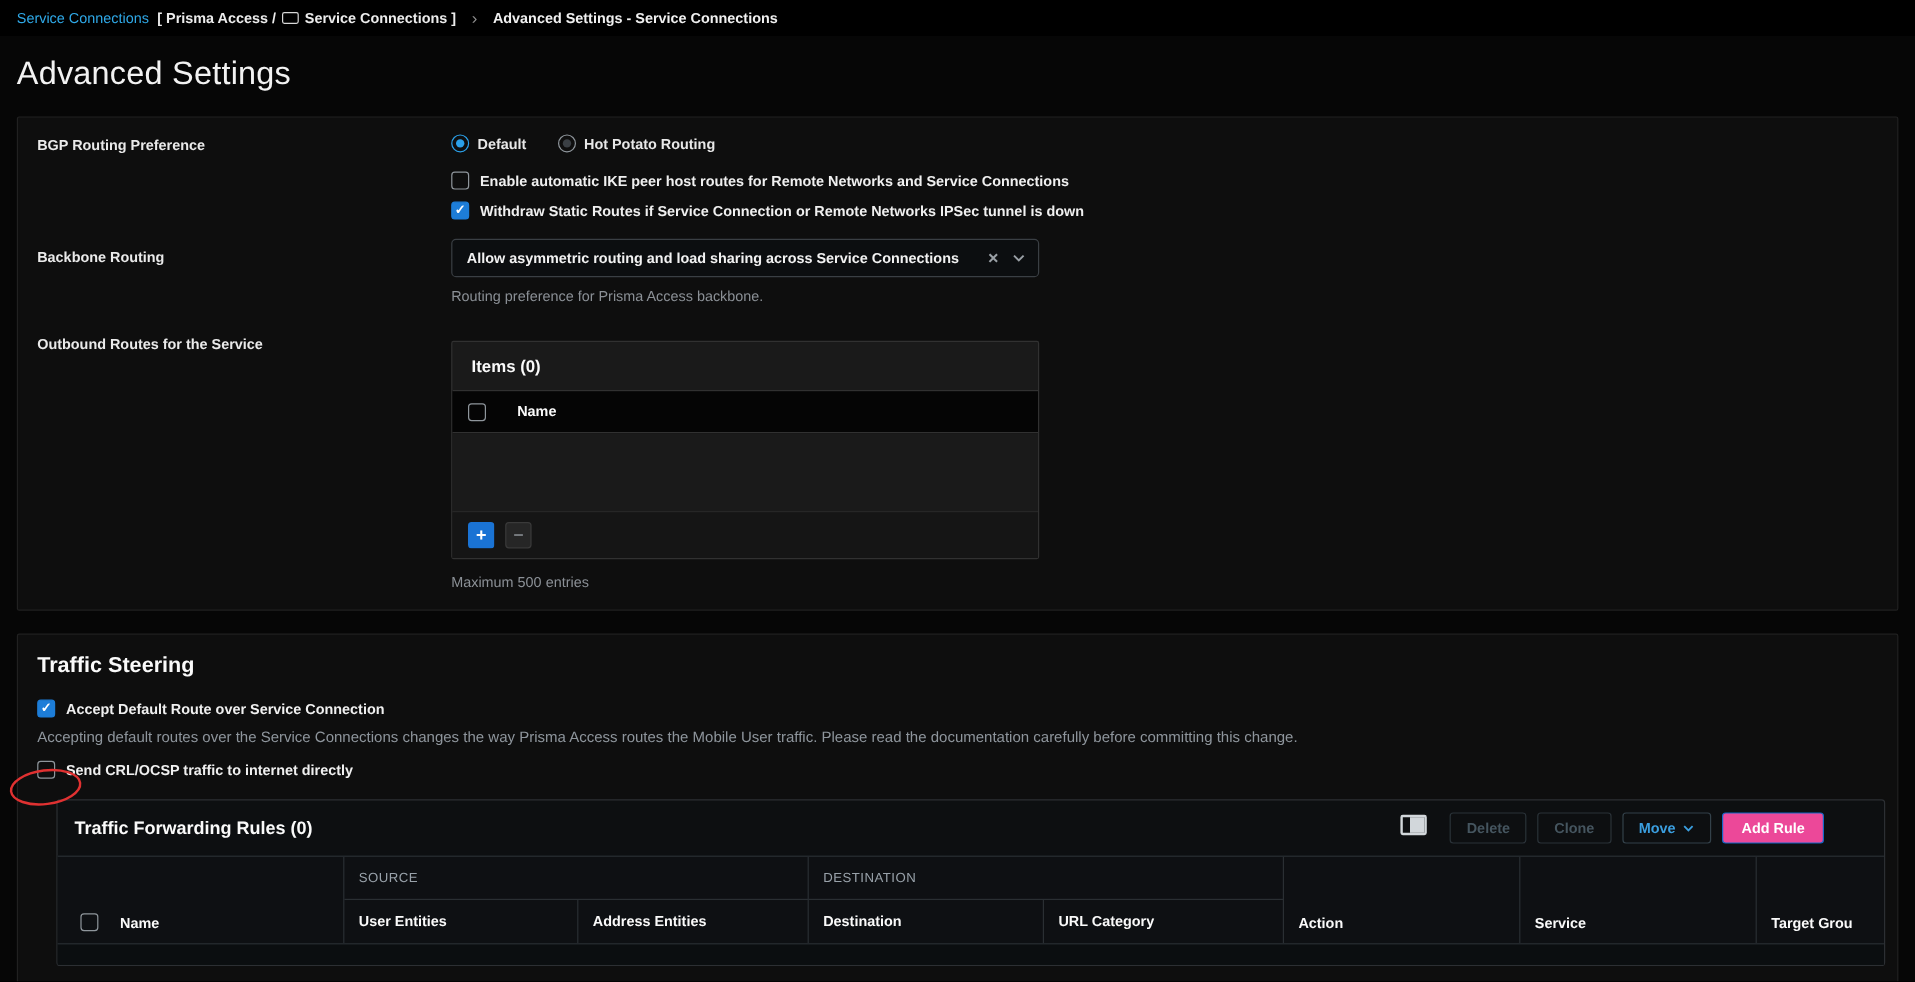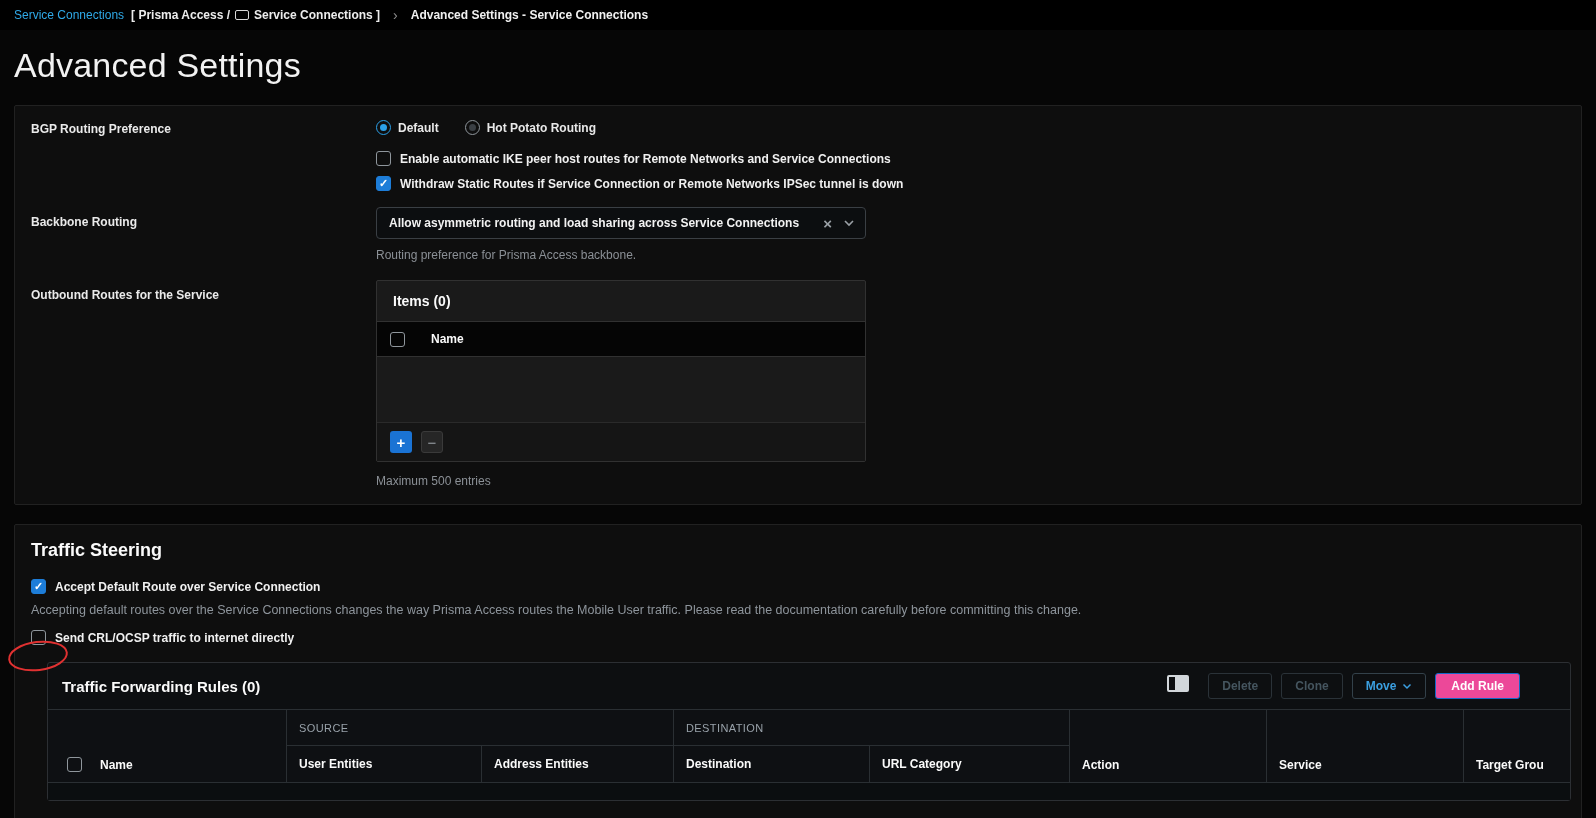--- a/index.html
+++ b/index.html
@@ -23,21 +23,21 @@
   .bc-strong { color: #ececec; font-weight: 600; display: flex; align-items: center; gap: 5px; }
   .bc-mini-icon {
     display: inline-block; width: 14px; height: 10px;
     border: 1.3px solid #d8d8d8; border-radius: 2px;
   }
   .bc-sep { color: #8d8d8d; font-size: 14px; margin: 0 6px; line-height: 1; }
   .bc-current { color: #f0f0f0; font-weight: 600; }
 
   
   .title-wrap { padding: 16px 14px 20px 14px; }
-  .page-title { font-size: 34px; font-weight: 500; color: #f2f2f2; letter-spacing: .2px; }
+  .page-title { font-size: 27px; font-weight: 500; color: #f2f2f2; letter-spacing: .2px; }
 
   
   .panel {
     margin: 0 14px; background: #0e0e0e;
     border: 1px solid #212121; border-radius: 2px;
   }
   .panel + .panel { margin-top: 19px; }
   .panel-heading { padding: 15px 16px 4px 16px; font-size: 18px; font-weight: 700; color: #fafafa; }
 
   
@@ -75,21 +75,21 @@
     font-size: 12px; font-weight: 600; color: #f2f2f2; cursor: pointer;
   }
   .dropdown .dd-text { flex: 1; white-space: nowrap; overflow: hidden; }
   .dd-clear { color: #9aa0a6; font-size: 15px; padding: 0 7px; cursor: pointer; }
   .dd-caret { display: flex; align-items: center; padding-left: 4px; }
 
   .help-text { font-size: 12px; color: #8b9096; margin-top: 9px; }
 
   
   .items {
-    width: 490px; border: 1px solid #313131; background: #1a1a1a; border-radius: 2px; margin-top: 2px;
+    width: 490px; border: 1px solid #313131; background: #1a1a1a; border-radius: 2px; margin-top: 14px;
   }
   .items-title { padding: 12px 16px; font-size: 14px; font-weight: 700; color: #fafafa; }
   .items-head {
     height: 36px; background: #050505;
     border-top: 1px solid #313131; border-bottom: 1px solid #313131;
     display: flex; align-items: center; padding: 0 13px; gap: 26px;
   }
   .items-head .col-name { font-size: 12px; font-weight: 700; color: #fafafa; }
   .items-body { height: 66px; background: #1a1a1a; border-bottom: 1px solid #2a2a2a; }
   .items-foot { background: #151515; padding: 8px 13px; display: flex; gap: 9px; }

